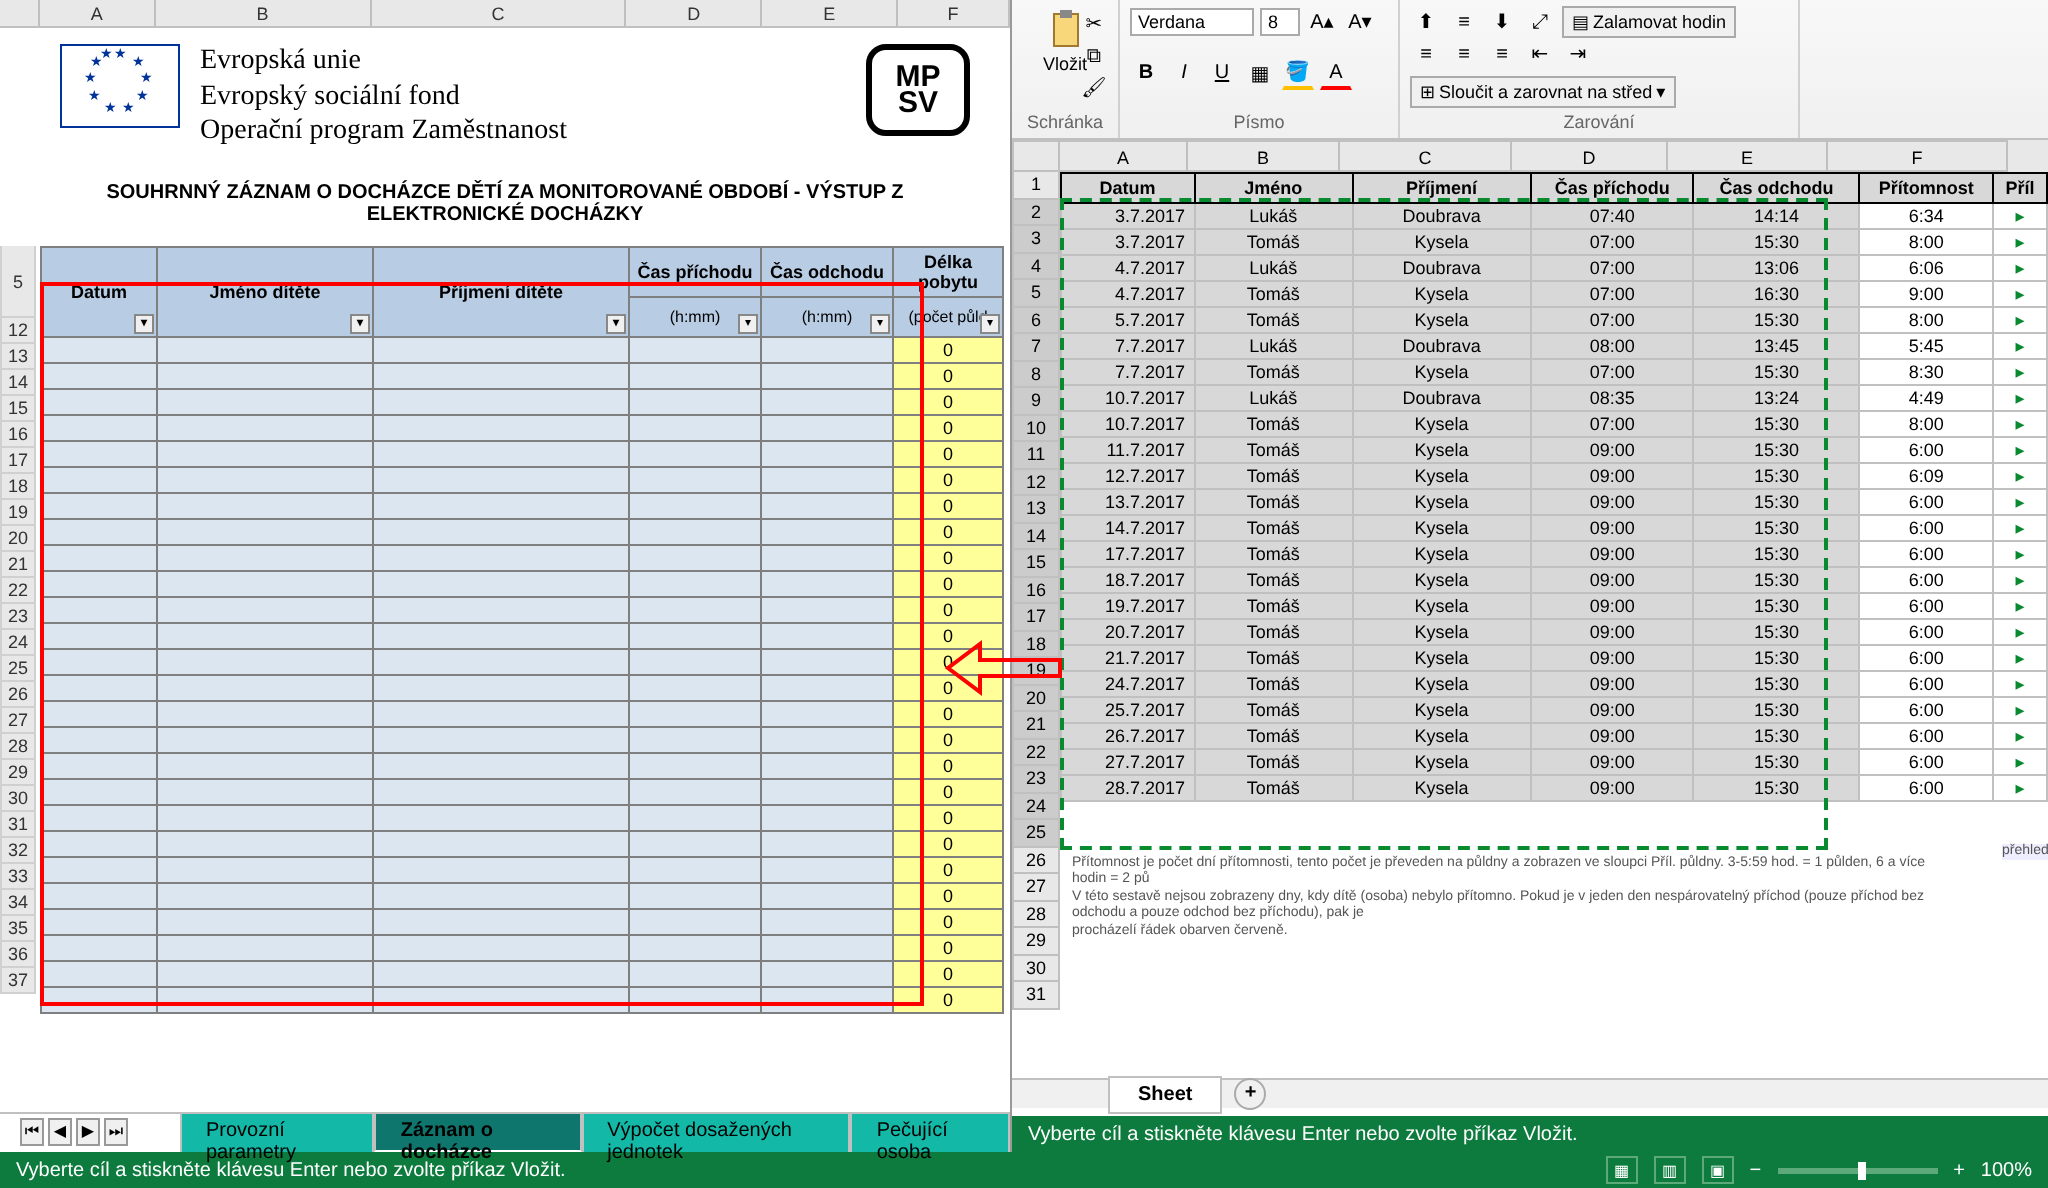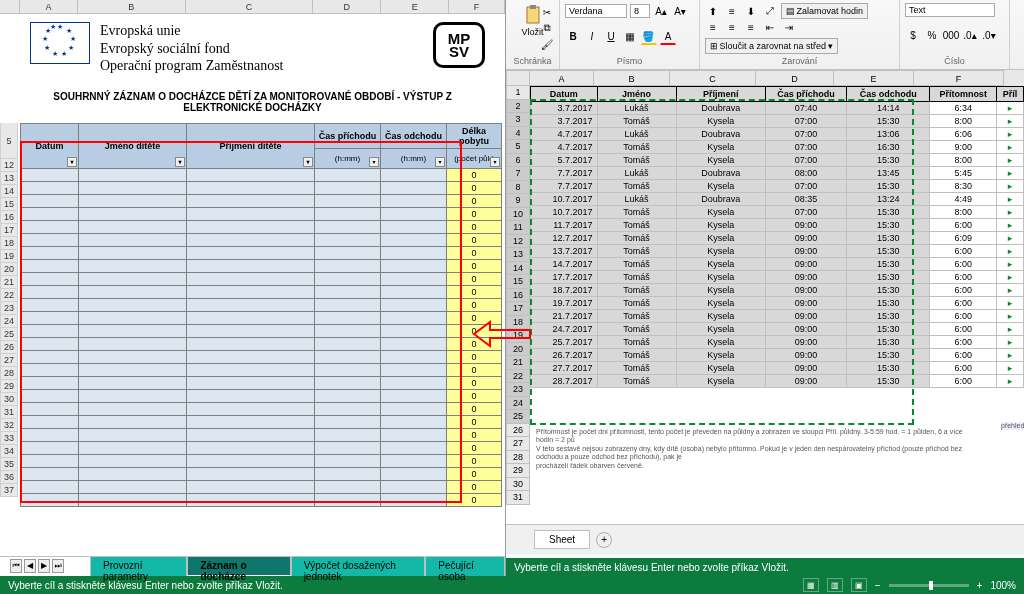--- a/index.html
+++ b/index.html
@@ -63,21 +63,21 @@
 .right-tbl td { border:1px solid #c0c0c0; padding:1px 2px; text-align:center; height:13px;}
 .right-tbl tbody tr td.sel { background:#d8d8d8; }
 .right-tbl tbody tr td:first-child { text-align:right; padding-right:4px;}
 .right-rownum { position:absolute; left:0; top:16px; width:22px; font-size:9px;}
 .right-rownum div { height:13.5px; border:1px solid #c0c0c0; border-top:none; background:#e8e8e8; text-align:center; line-height:13px;}
 .right-rownum div.sel { background:#ccc;}
 
 .greenbox { position:absolute; border:2px dashed #0a8a2e; pointer-events:none; z-index:6;}
 .right-note { position:absolute; left:30px; font-size:7px; color:#555; line-height:1.2; padding-right:60px;}
 
-.right-tabs { position:absolute; bottom:22px; left:0; right:0; height:30px; display:flex; border-top:1px solid #c0c0c0; background:#f0f0f0; padding-left:28px; font-size:10px; align-items:center; gap:0;}
+.right-tabs { position:absolute; bottom:22px; left:0; right:0; height:15px; display:flex; border-top:1px solid #c0c0c0; background:#f0f0f0; padding-left:48px; font-size:10px; align-items:center; gap:0;font-weight:bold;}
 .right-tabs .tab { padding:3px 14px; background:#fff; border:1px solid #c0c0c0;}
 .right-tabs .plus { width:16px; height:16px; border:1px solid #aaa; border-radius:50%; text-align:center; line-height:14px; margin-left:6px;}
 
 
 .greenbar1 { height: 18px; background:#0d7b3e; color:#fff; font-size:10px; padding:2px 8px; display:flex; align-items:center;}
 .greenbar2 { height: 18px; background:#0d7b3e; color:#fff; font-size:10px; padding:2px 8px; display:flex; align-items:center; width:1024px;}
 .status-right { margin-left:auto; display:flex; gap:8px; align-items:center;}
 .status-right .sicon { width:16px; height:14px; border:1px solid #5da97a; display:flex;align-items:center;justify-content:center;font-size:8px;}
 .slider { width:80px; height:3px; background:#5da97a; position:relative;}
 .slider::after{content:"";position:absolute;left:50%;top:-3px;width:4px;height:9px;background:#fff;}
@@ -474,33 +474,20 @@
           <span class="ricon">≡</span>
           <span class="ricon">⇤</span>
           <span class="ricon">⇥</span>
           <span class="rbtn">
               <span>⊞</span>
               <span>Sloučit a zarovnat na střed</span>
               <span>▾</span>
             </span>
         </div>
         <div class="glabel">Zarování</div>
-      </div>
-      <div class="rgroup" style="width:110px">
-        <div class="rtools">
-            <span class="rsel" style="width:90px">Text</span>
-          </div>
-        <div class="rtools">
-          <span class="ricon">$</span>
-          <span class="ricon">%</span>
-          <span class="ricon">000</span>
-          <span class="ricon">.0▴</span>
-          <span class="ricon">.0▾</span>
-        </div>
-        <div class="glabel">Číslo</div>
       </div>
     </div>
 
 
     <div class="right-grid-wrap">
       <div class="rcol-letters">
         <div style="width:24px;border-left:1px solid #c0c0c0"></div>
         <div style="width:64px">A</div>
         <div style="width:76px">B</div>
         <div style="width:86px">C</div>
@@ -702,20 +689,29 @@
             <tr>
               <td class="sel">19.7.2017</td>
               <td class="sel">Tomáš</td>
               <td class="sel">Kysela</td>
               <td class="sel">09:00</td>
               <td class="sel">15:30</td>
               <td>6:00</td>
               <td style="color: rgb(10, 138, 46);">▸</td>
             </tr>
             <tr>
+              <td class="sel">20.7.2017</td>
+              <td class="sel">Tomáš</td>
+              <td class="sel">Kysela</td>
+              <td class="sel">09:00</td>
+              <td class="sel">15:30</td>
+              <td>6:00</td>
+              <td style="color: rgb(10, 138, 46);">▸</td>
+            </tr>
+            <tr>
               <td class="sel">21.7.2017</td>
               <td class="sel">Tomáš</td>
               <td class="sel">Kysela</td>
               <td class="sel">09:00</td>
               <td class="sel">15:30</td>
               <td>6:00</td>
               <td style="color: rgb(10, 138, 46);">▸</td>
             </tr>
             <tr>
               <td class="sel">24.7.2017</td>

